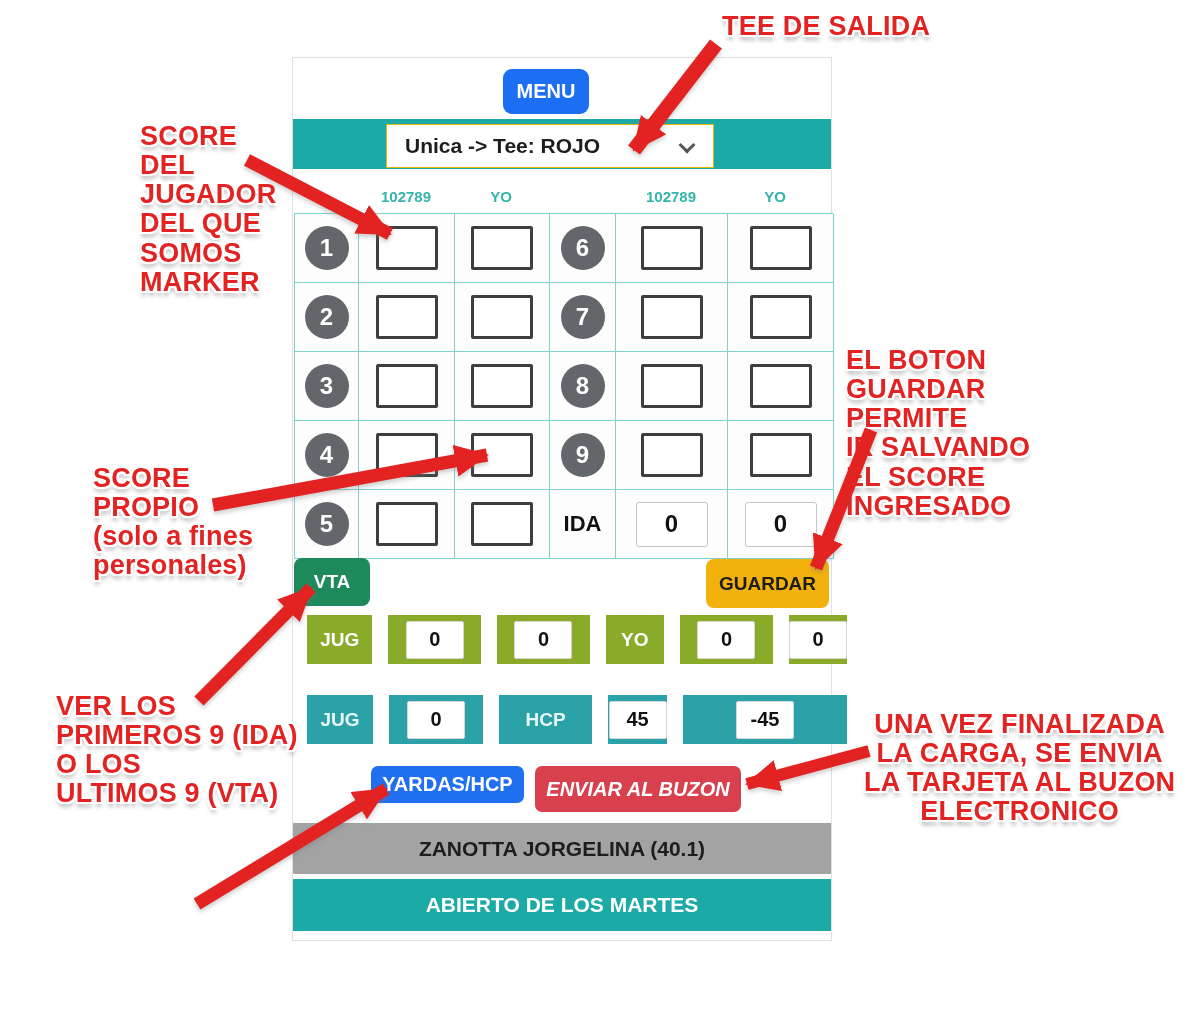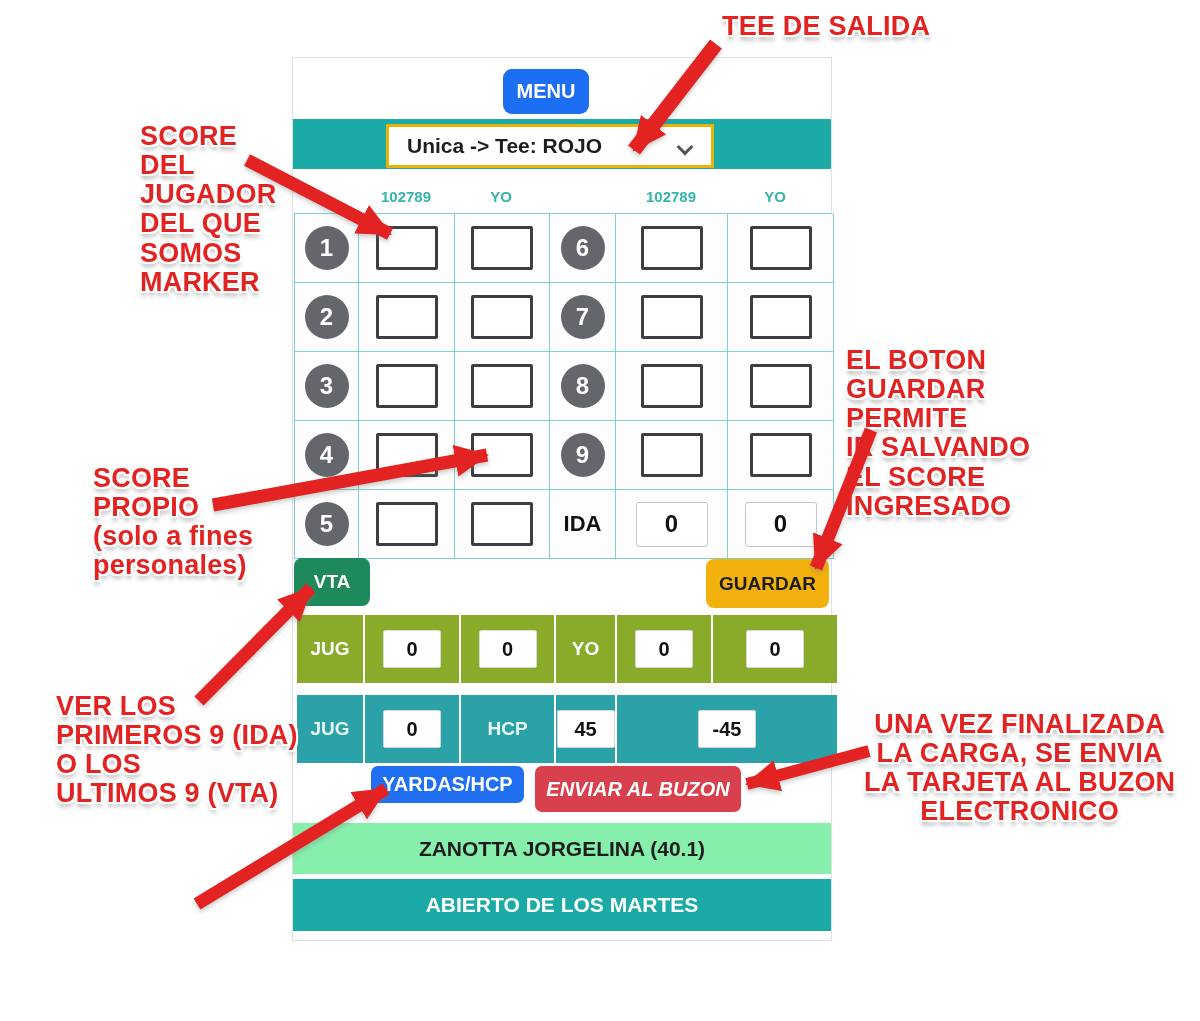--- a/index.html
+++ b/index.html
@@ -10,21 +10,21 @@
   
   .card { position:absolute; left:292px; top:57px; width:540px; height:884px;
           background:#fff; border:1px solid #e0e0e0; }
 
   .menu-btn { position:absolute; left:210px; top:11px; width:86px; height:45px;
               background:#1c6ef2; color:#fff; border:none; border-radius:9px;
               font-family:inherit; font-weight:700; font-size:20px; cursor:pointer; }
 
   .tee-bar { position:absolute; left:0; top:61px; width:538px; height:50px; background:#1caaa6; }
   .tee-select { position:absolute; left:93px; top:66px; width:328px; height:44px;
-                background:#fff; border:3px solid #eab308; display:flex; align-items:center;
+                background:#fff; border:1px solid #eab308; display:flex; align-items:center;
                 padding-left:18px; cursor:pointer; }
   .tee-select .val { font-weight:700; font-size:21px; color:#1d1d1d; }
   .chev { position:absolute; right:20px; top:14px; width:12px; height:12px;
           border-right:3px solid #555; border-bottom:3px solid #555; transform:rotate(45deg); }
 
   .col-head { position:absolute; top:130px; transform:translateX(-50%);
               color:#35b3ac; font-weight:700; font-size:15px; }
 
   .grid { position:absolute; left:1px; top:155px; width:539px;
           display:grid; grid-template-columns:64px 96px 95px 66px 112px 106px;
@@ -41,41 +41,41 @@
                border-radius:3px; font-family:inherit; font-weight:700; font-size:24px;
                text-align:center; color:#111; }
 
   .vta-btn { position:absolute; left:1px; top:500px; width:76px; height:48px;
              background:#1e8a5c; color:#fff; border:none; border-radius:8px;
              font-family:inherit; font-weight:700; font-size:19px; cursor:pointer; }
   .guardar-btn { position:absolute; left:413px; top:501px; width:123px; height:49px;
                  background:#f2b10d; color:#1d1d1d; border:none; border-radius:8px;
                  font-family:inherit; font-weight:700; font-size:19px; cursor:pointer; }
 
-  .totals { position:absolute; left:4px; width:540px; height:68px; display:flex; gap:2px; }
+  .totals { position:absolute; left:14px; width:540px; height:49px; display:flex; gap:16px; }
   .totals-olive { top:557px; }
   .totals-teal  { top:637px; }
   .tcell { display:flex; align-items:center; justify-content:center; }
   .totals-olive .tcell { background:#8aab2a; }
   .totals-teal  .tcell { background:#2aa2a8; }
   .tlabel { color:#fff; font-weight:700; font-size:19px; }
   .totals-teal .tlabel { color:#e9f7f7; }
   .tinput { width:58px; height:38px; background:#fff; border:1px solid #d6d6d6;
             border-radius:2px; font-family:inherit; font-weight:700; font-size:20px;
             text-align:center; color:#111; }
   .w1{width:66px;} .w2{width:94px;} .w3{width:93px;} .w4{width:59px;} .w5{width:94px;} .w6{flex:1;}
 
   .yardas-btn { position:absolute; left:78px; top:708px; width:153px; height:37px;
                 background:#1f6ff0; color:#fff; border:none; border-radius:7px;
                 font-family:inherit; font-weight:700; font-size:20px; cursor:pointer; }
   .enviar-btn { position:absolute; left:242px; top:708px; width:206px; height:46px;
                 background:#d8404d; color:#fff; border:none; border-radius:7px;
                 font-family:inherit; font-weight:700; font-size:20px; cursor:pointer;font-style:italic; }
 
-  .player-bar { position:absolute; left:0; top:765px; width:538px; height:51px; background:#86efac;
+  .player-bar { position:absolute; left:0; top:765px; width:538px; height:51px; background:#a3a3a3;
                 display:flex; align-items:center; justify-content:center;
                 color:#1d1d1d; font-weight:700; font-size:21px; }
   .tourn-bar { position:absolute; left:0; top:821px; width:538px; height:52px; background:#1caaa6;
                display:flex; align-items:center; justify-content:center;
                color:#fff; font-weight:700; font-size:21px; }
 
   
   .ann { position:absolute; color:#e32222; font-weight:700; font-size:27px; line-height:1.08;
          white-space:pre-line; letter-spacing:0.2px;
          text-shadow:

